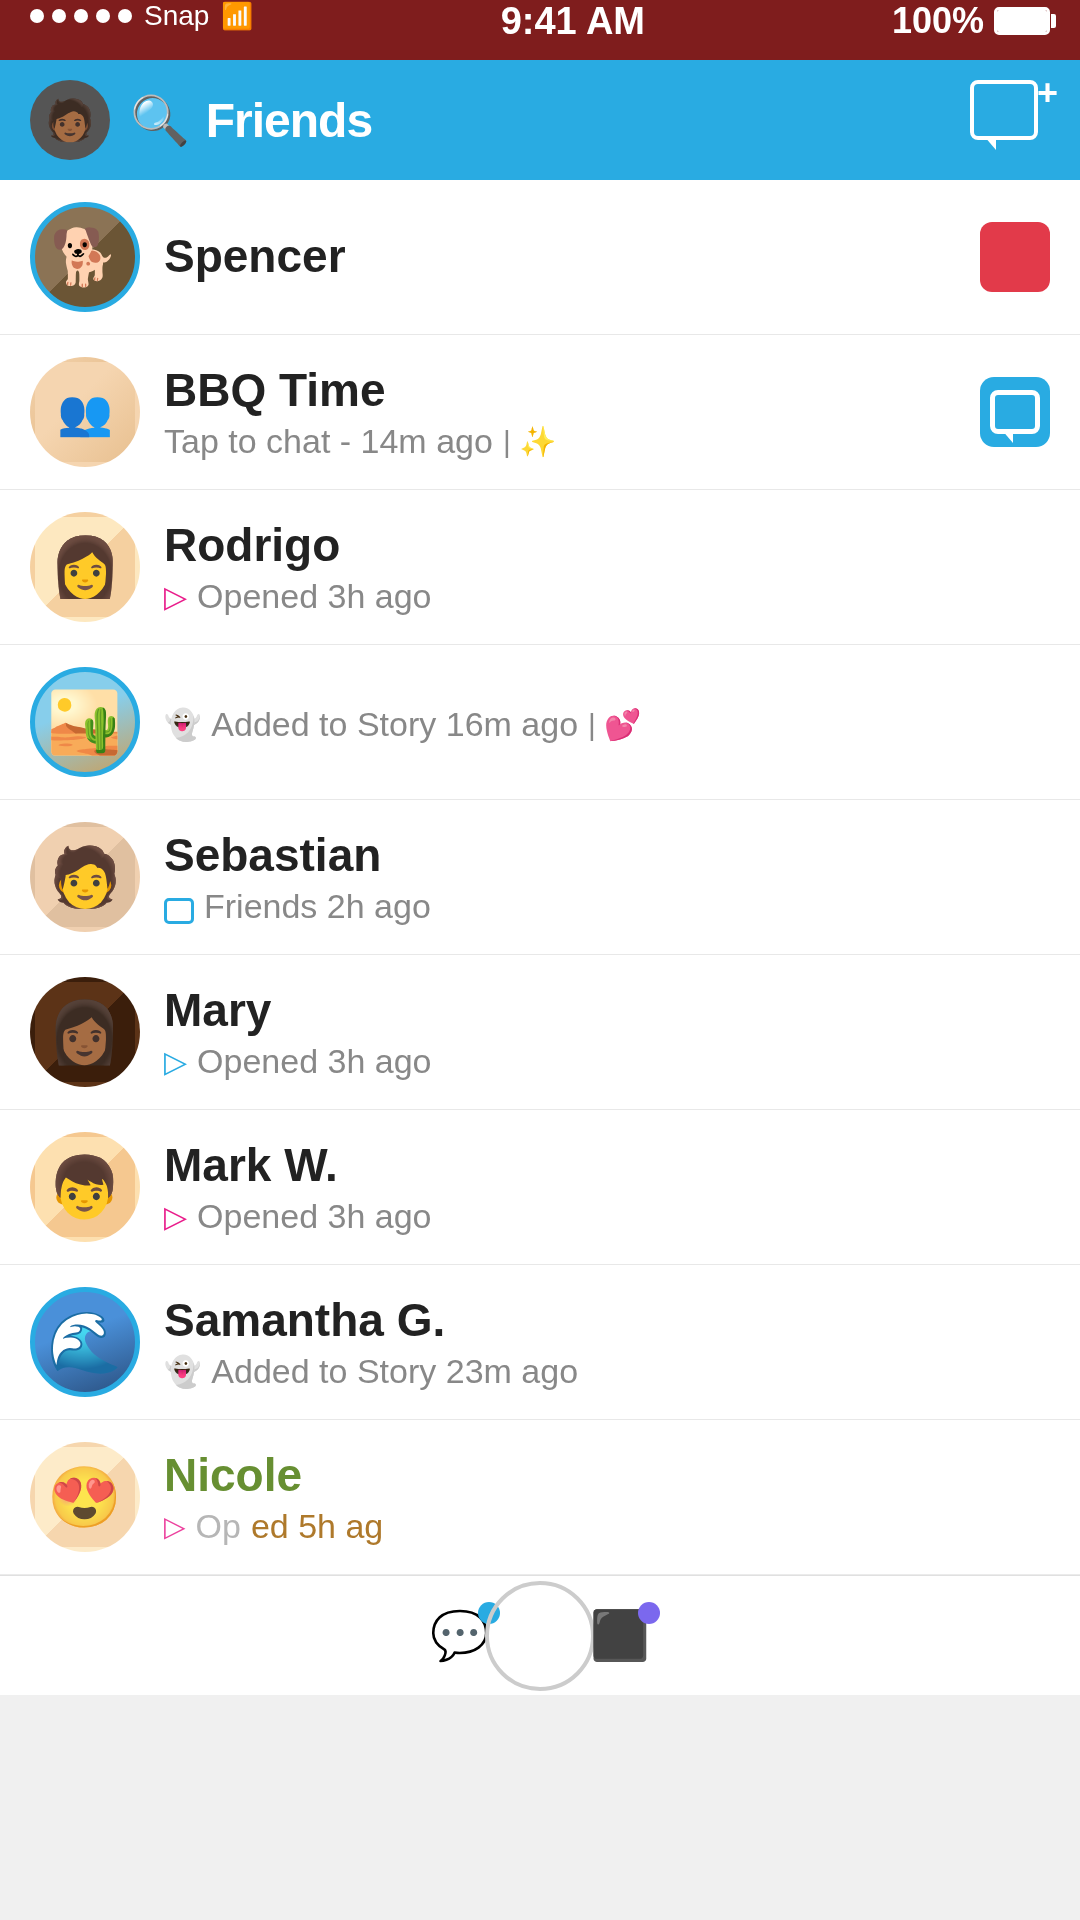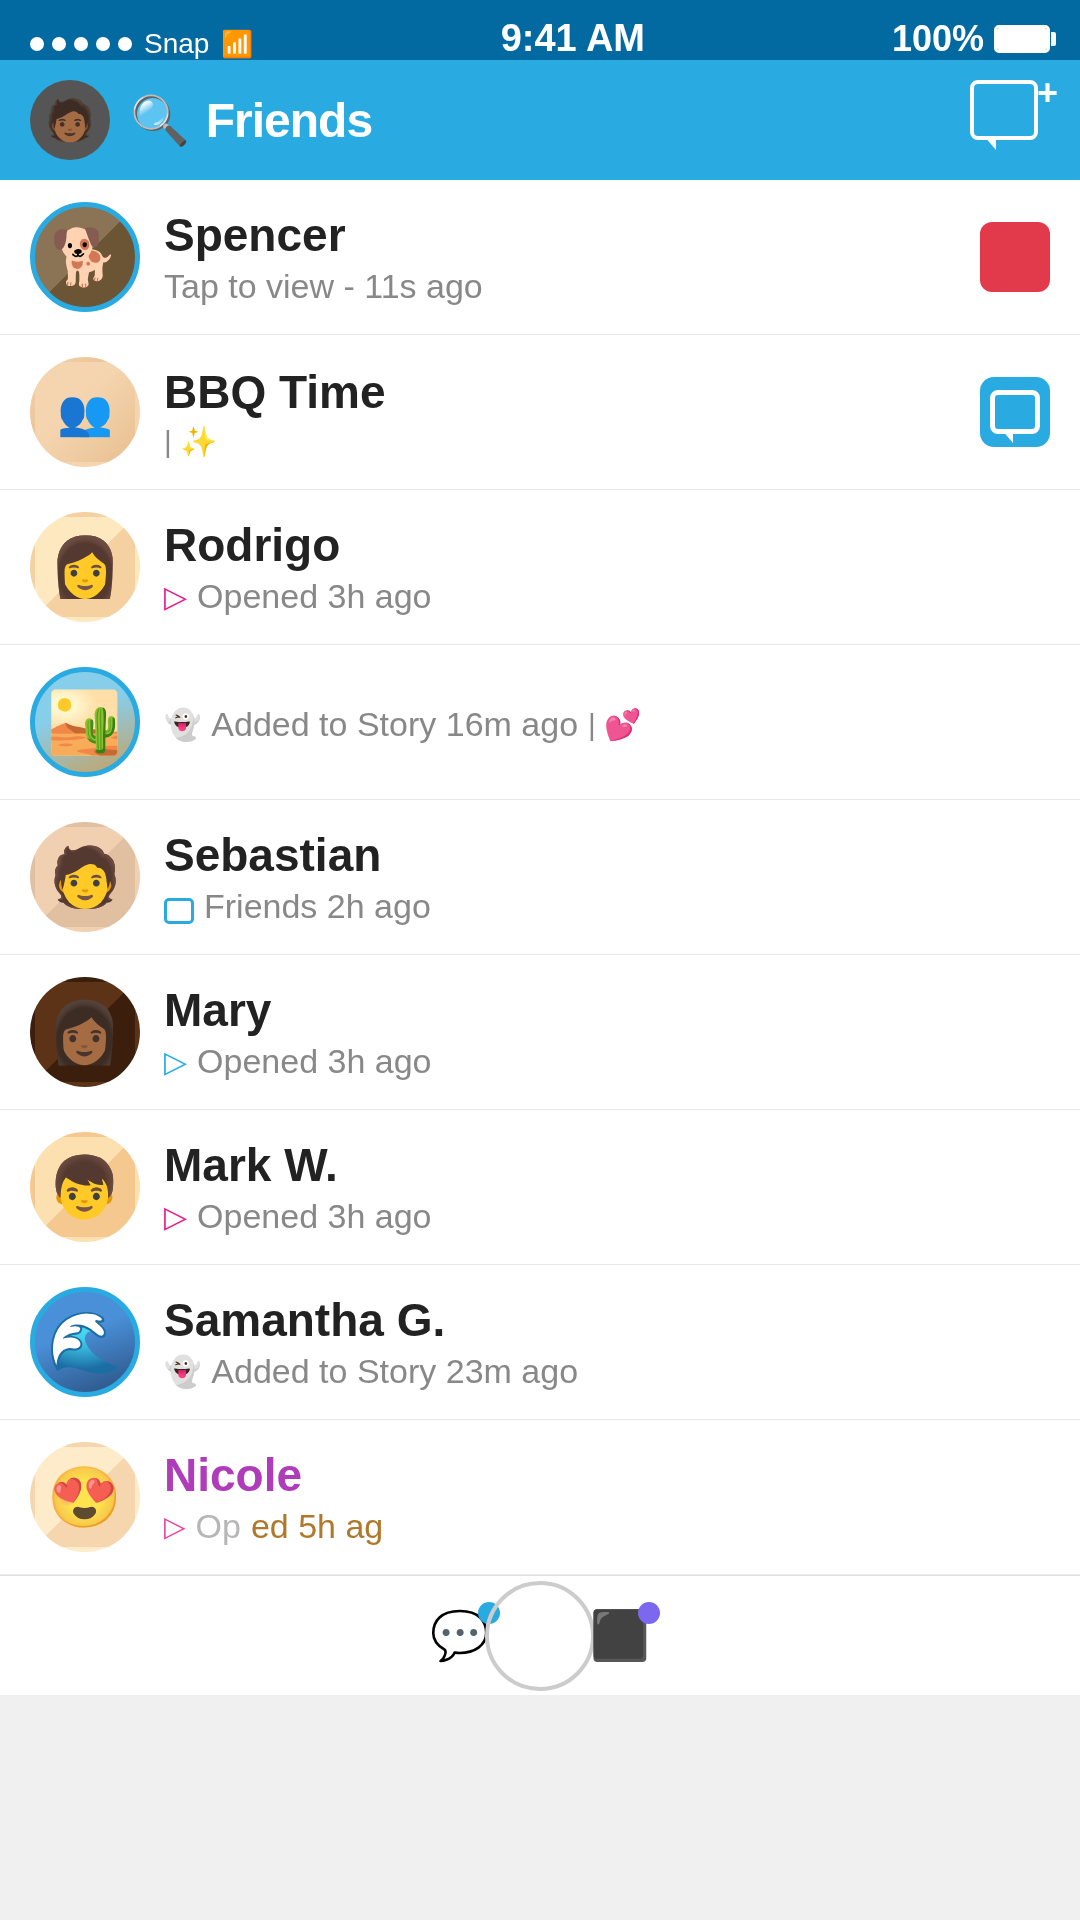--- a/index.html
+++ b/index.html
@@ -7,24 +7,24 @@
     body {
       width: 1080px;
       min-height: 1920px;
       font-family: -apple-system, 'Helvetica Neue', Arial, sans-serif;
       background: #f0f0f0;
       overflow-x: hidden;
     }
 
     
     .status-bar {
-      background: #0369a1;
+      background: #7f1d1d;
       height: 60px;
       display: flex;
-      align-items: flex-end;
+      align-items: flex-start;
       justify-content: space-between;
       padding: 0 30px;
       color: white;
       font-size: 28px;
       font-weight: 500;
     }
     .status-left { display: flex; align-items: center; gap: 12px; }
     .dots { display: flex; gap: 8px; }
     .dot { width: 14px; height: 14px; border-radius: 50%; background: white; }
     .wifi-icon { font-size: 26px; }
@@ -280,32 +280,30 @@
     <span class="plus-badge">+</span>
   </div>
 </div>
 
 <div class="friends-list">
 
   <div class="friend-item">
     <div class="friend-avatar has-story bitmoji-dog">🐕</div>
     <div class="friend-info">
       <div class="friend-name">Spencer</div>
-      <div class="friend-status">
-        <span>Tap to view - 11s ago</span>
-      </div>
     </div>
     <div class="snap-indicator-red"></div>
   </div>
 
   <div class="friend-item">
     <div class="friend-avatar no-story bitmoji-group">👥</div>
     <div class="friend-info">
       <div class="friend-name">BBQ Time</div>
       <div class="friend-status">
+        <span>Tap to chat - 14m ago</span>
         <span class="emoji-decor"> | ✨</span>
       </div>
     </div>
     <div class="chat-indicator-blue">
       <div class="chat-bubble-icon"></div>
     </div>
   </div>
 
   <div class="friend-item">
     <div class="friend-avatar no-story bitmoji-girl-brown">👩</div>
@@ -369,21 +367,21 @@
       <div class="friend-status">
         <span class="ghost-gray">👻</span>
         <span>Added to Story 23m ago</span>
       </div>
     </div>
   </div>
 
   <div class="friend-item" style="opacity:0.85;">
     <div class="friend-avatar no-story" style="background: linear-gradient(135deg,#fde8c0 50%,#f5d0a0 50%);">😍</div>
     <div class="friend-info">
-      <div class="friend-name" style="color:#a21caf;">Nicole</div>
+      <div class="friend-name" style="color:#4d7c0f;">Nicole</div>
       <div class="friend-status">
         <span class="arrow-outline-pink">▷</span>
         <span style="color:#aaa;">Op</span>
         <span style="color:#a16207;">ed 5h ag</span>
       </div>
     </div>
   </div>
 
 </div>
 

